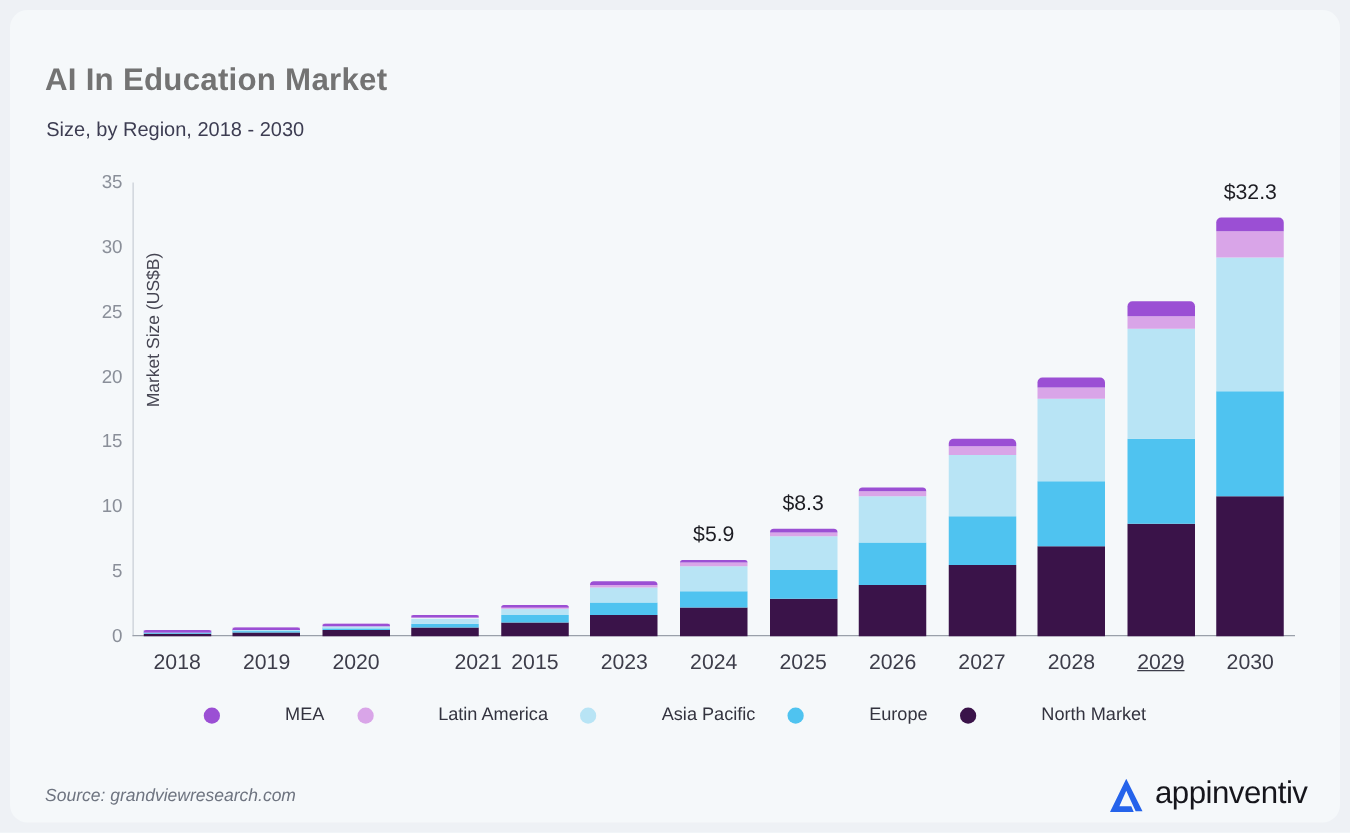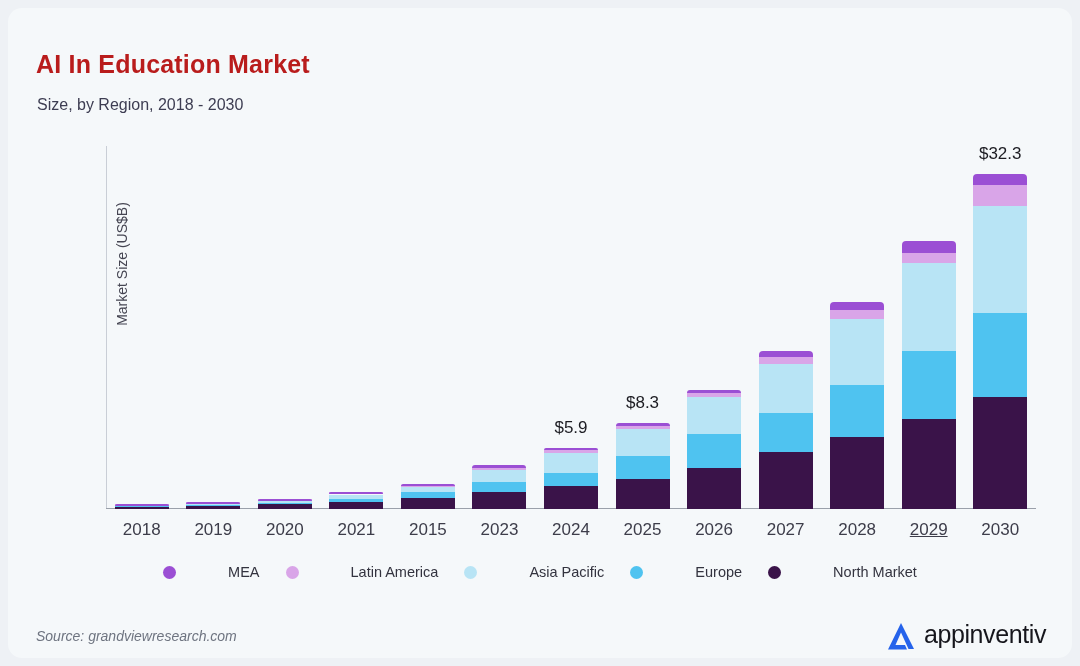--- a/index.html
+++ b/index.html
@@ -22,21 +22,21 @@
     background: #f5f8fa;
     border-radius: 14px;
     overflow: hidden;
   }
   #title {
     position: absolute;
     left: 28px;
     top: 42px;
     font-size: 25px;
     font-weight: bold;
-    color: #b91c1c;
+    color: #737373;
     letter-spacing: 0.2px;
   }
   #subtitle {
     position: absolute;
     left: 29px;
     top: 88px;
     font-size: 16px;
     color: #3d3d52;
   }
   
@@ -173,20 +173,30 @@
 </style>
 </head>
 <body>
 
 <div id="card">
 
   <div id="title">AI In Education Market</div>
   <div id="subtitle">Size, by Region, 2018 - 2030</div>
 
   <div id="ylabel">Market Size (US$B)</div>
+  <div id="yticks">
+      <div class="ytick" style="top: 0px;">35</div>
+      <div class="ytick" style="top: 51.8571px;">30</div>
+      <div class="ytick" style="top: 103.714px;">25</div>
+      <div class="ytick" style="top: 155.571px;">20</div>
+      <div class="ytick" style="top: 207.429px;">15</div>
+      <div class="ytick" style="top: 259.286px;">10</div>
+      <div class="ytick" style="top: 311.143px;">5</div>
+      <div class="ytick" style="top: 363px;">0</div>
+    </div>
   <div id="yaxis-line"></div>
   <div id="xaxis-line"></div>
 
   <div id="plot">
       <div class="bar-group" style="left: 8.76923px; height: 3.11143px;">
         <div class="seg" style="background: rgb(58, 19, 73); bottom: 0px; height: 2.07429px;"></div>
         <div class="seg" style="background: rgb(79, 195, 240); bottom: 2.07429px; height: 2px;"></div>
         <div class="seg" style="background: rgb(184, 228, 245); bottom: 2.59286px; height: 2px;"></div>
         <div class="seg" style="background: rgb(217, 165, 232); bottom: 3.00771px; height: 2px;"></div>
         <div class="seg top" style="background: rgb(155, 79, 212); bottom: 3.11143px; height: 2px;"></div>
@@ -276,21 +286,21 @@
         <div class="seg" style="background: rgb(184, 228, 245); bottom: 196.02px; height: 106.826px;"></div>
         <div class="seg" style="background: rgb(217, 165, 232); bottom: 302.846px; height: 20.7429px;"></div>
         <div class="seg top" style="background: rgb(155, 79, 212); bottom: 323.589px; height: 11.4086px;"></div>
         <div class="bar-value" style="bottom: 344.997px;">$32.3</div>
       </div>
     </div>
   <div id="xticks-layer">
       <div class="xtick" style="left: 88.7692px;">2018</div>
       <div class="xtick" style="left: 160.308px;">2019</div>
       <div class="xtick" style="left: 231.846px;">2020</div>
-      <div class="xtick" style="left: 303.385px;">2021</div>
+      <div class="xtick" style="left: 303.385px; text-align: right;">2021</div>
       <div class="xtick" style="left: 374.923px;">2015</div>
       <div class="xtick" style="left: 446.462px;">2023</div>
       <div class="xtick" style="left: 518px;">2024</div>
       <div class="xtick" style="left: 589.538px;">2025</div>
       <div class="xtick" style="left: 661.077px;">2026</div>
       <div class="xtick" style="left: 732.615px;">2027</div>
       <div class="xtick" style="left: 804.154px;">2028</div>
       <div class="xtick" style="left: 875.692px; text-decoration: underline;">2029</div>
       <div class="xtick" style="left: 947.231px;">2030</div>
     </div>

